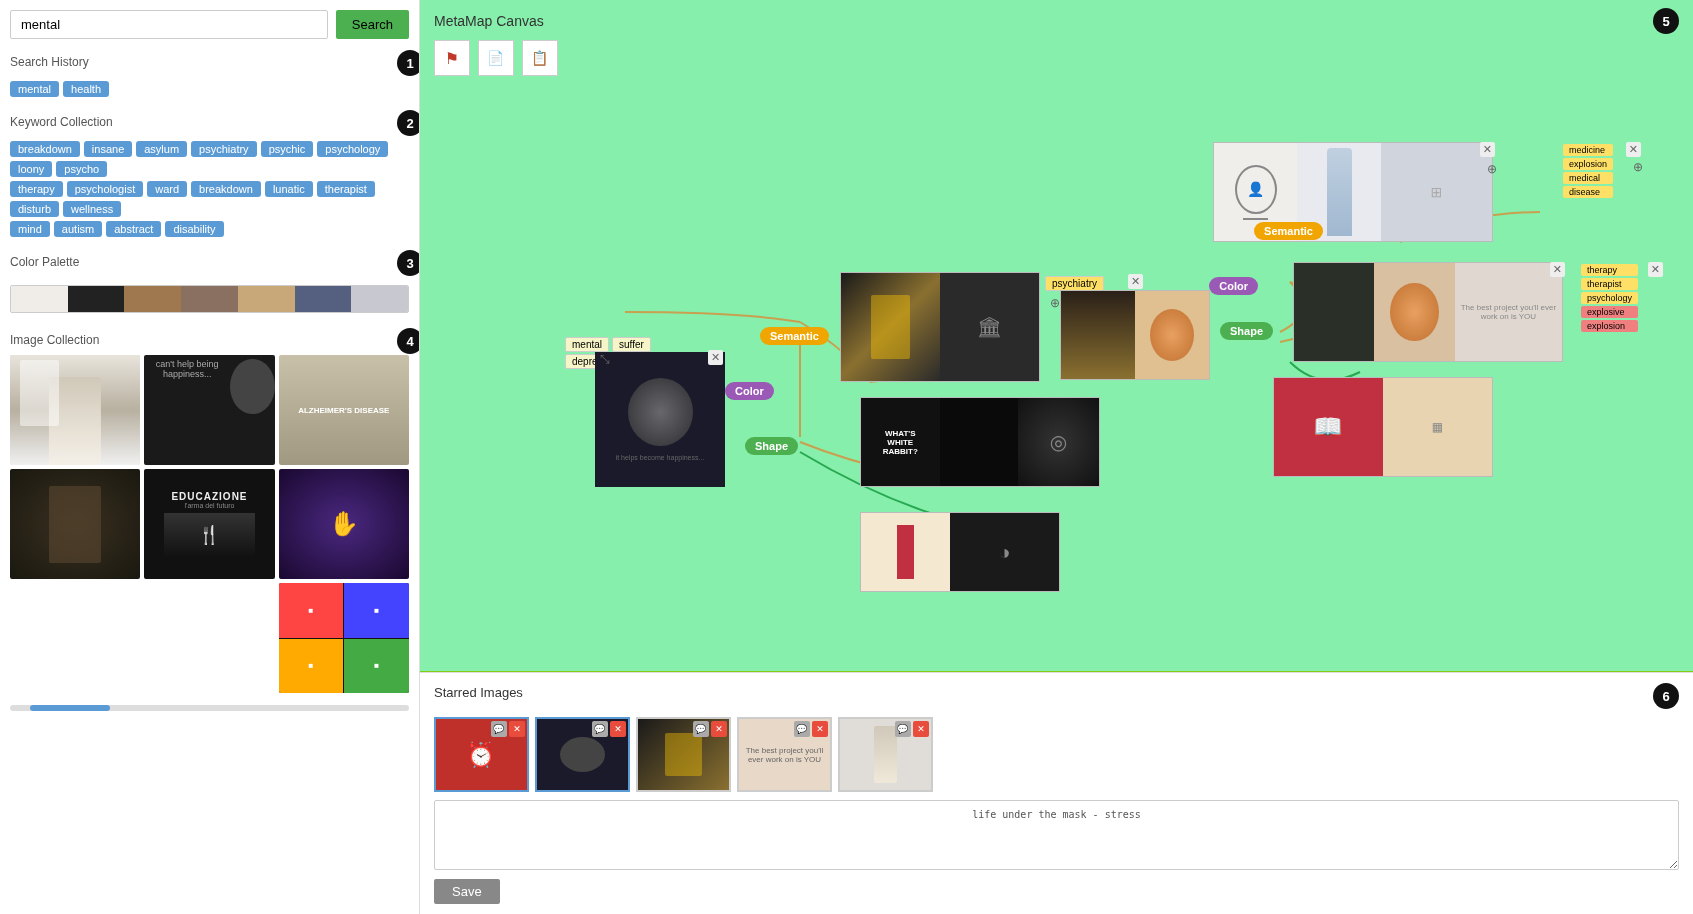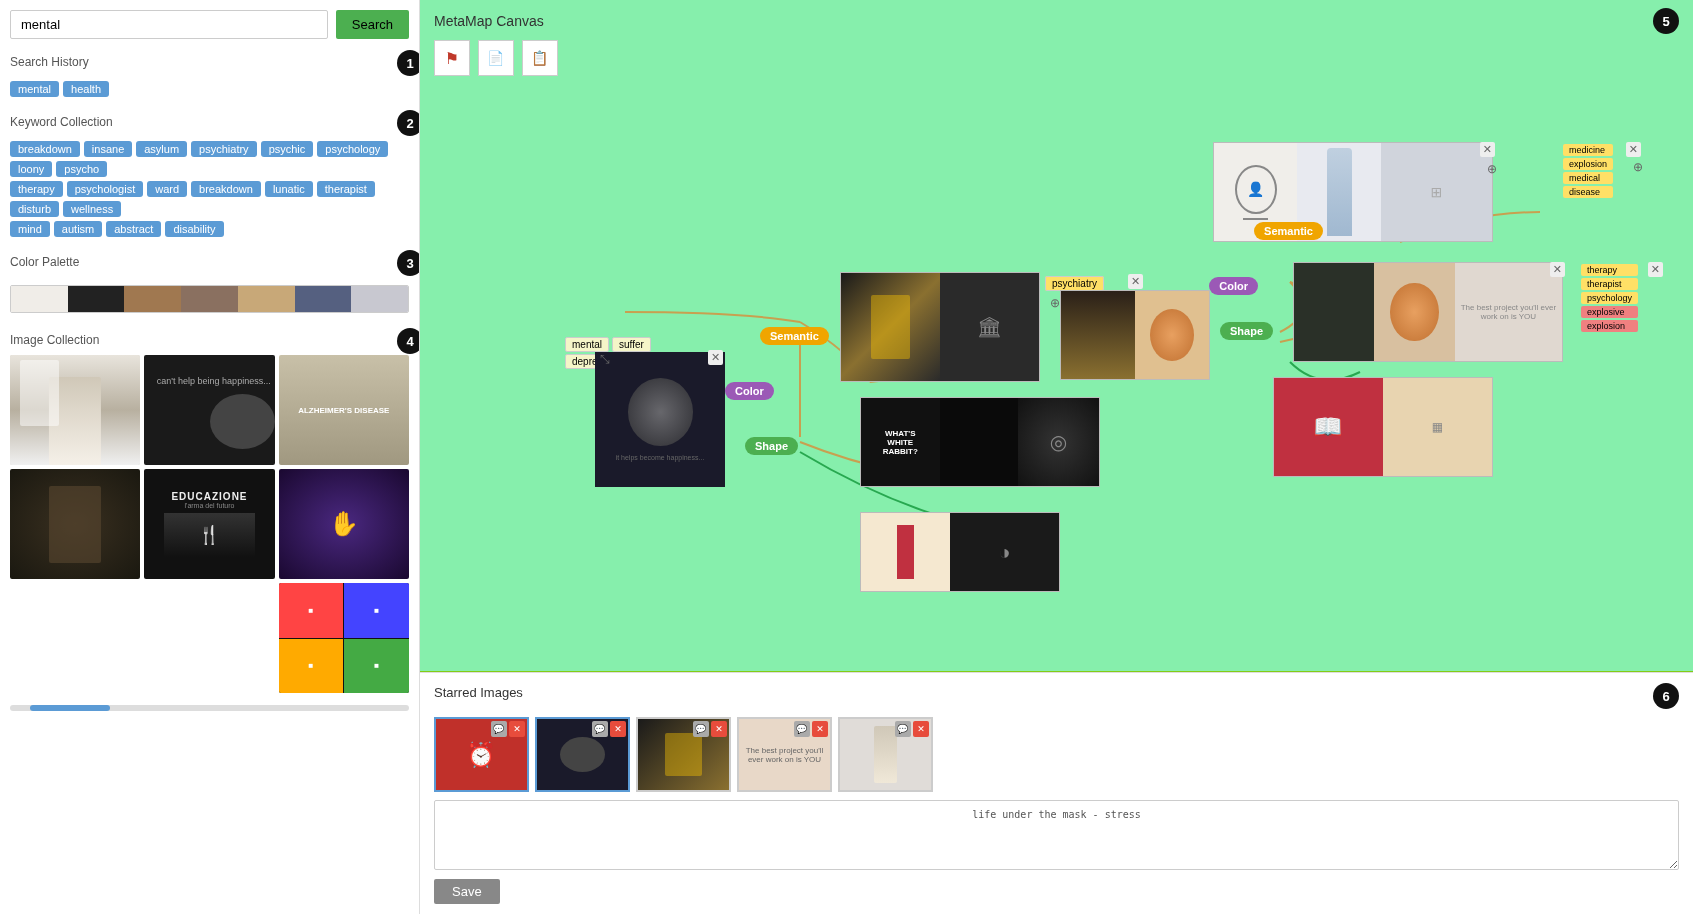--- a/index.html
+++ b/index.html
@@ -384,21 +384,21 @@
   </div>
   <div class="image-grid">
 
     <div style="background:#d8d4cc; height:110px; overflow:hidden; border-radius:2px; cursor:pointer;">
       <div style="width:100%;height:100%;background:linear-gradient(180deg,#e8e4dc 0%,#b8b0a0 50%,#f0f0f0 100%); position:relative;">
         <div style="position:absolute;bottom:0;left:50%;transform:translateX(-50%);width:40%;height:80%;background:linear-gradient(#d0c8b8,#f5f0e8);border-radius:2px 2px 0 0;"></div>
         <div style="position:absolute;top:5px;left:10px;width:30%;height:60%;background:rgba(255,255,255,0.5);border-radius:2px;"></div>
       </div>
     </div>
     <div style="background:#222; height:110px; overflow:hidden; border-radius:2px; cursor:pointer;">
-      <div style="width:100%;height:100%;background:#1a1a1a;display:flex;flex-direction:column;align-items:flex-end;justify-content:center;">
+      <div style="width:100%;height:100%;background:#1a1a1a;display:flex;flex-direction:row;align-items:flex-start;justify-content:center;">
         <div style="color:#aaa;font-size:9px;text-align:center;padding:4px;">can't help being happiness...</div>
         <div style="width:50%;height:50%;background:#444;border-radius:50%;margin-top:4px;"></div>
       </div>
     </div>
     <div style="background:#c8c0b0; height:110px; overflow:hidden; border-radius:2px; cursor:pointer;">
       <div style="width:100%;height:100%;background:linear-gradient(#c8c0a8,#a09880);display:flex;align-items:center;justify-content:center;">
         <div style="color:#fff;font-size:8px;font-weight:bold;text-align:center;">ALZHEIMER'S DISEASE</div>
       </div>
     </div>
 

